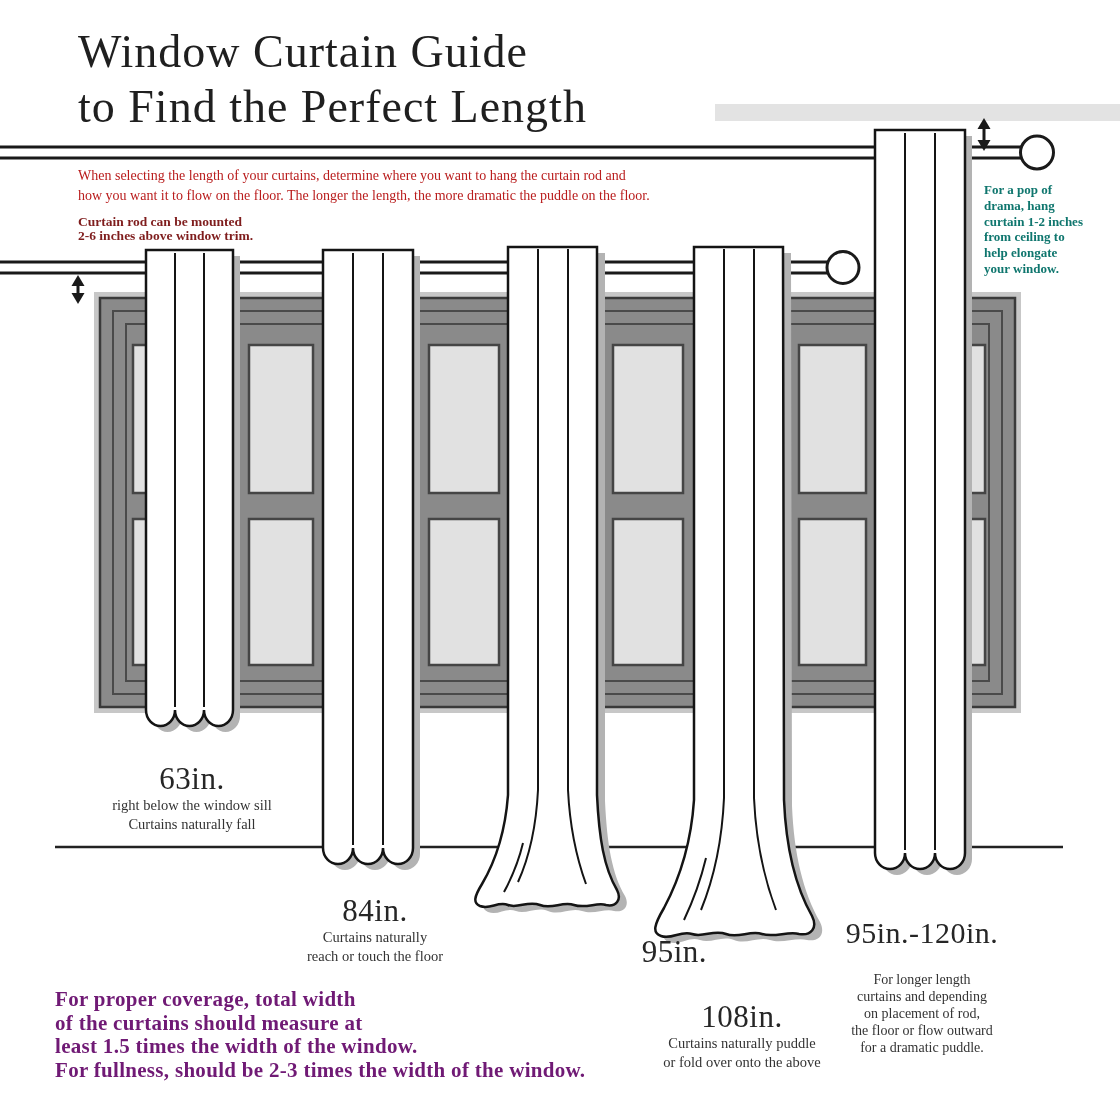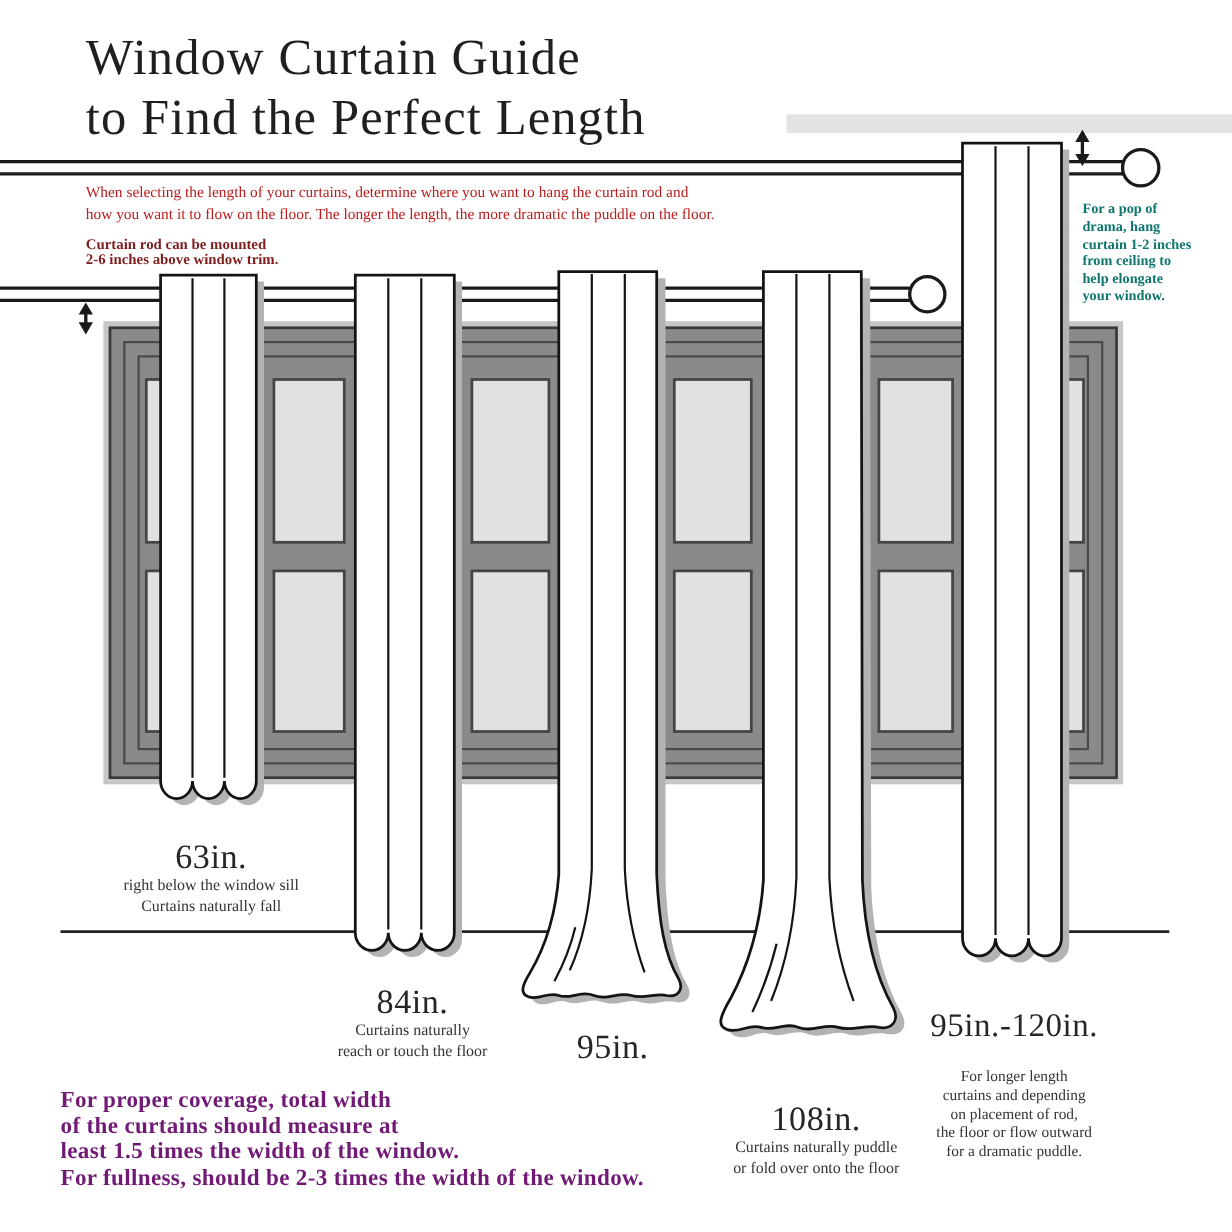--- a/index.html
+++ b/index.html
@@ -15,21 +15,21 @@
   .intro{left:78px;top:166px;font-size:14px;line-height:20px;color:#b91c1c;}
   .rod-note{left:78px;top:215px;font-size:13.5px;line-height:14px;font-weight:700;color:#7f1d1d;}
   .drama-note{left:984px;top:182px;font-size:13px;line-height:15.8px;font-weight:700;color:#0f766e;}
   .clabel{text-align:center;color:#2b2b2b;}
   .clabel .num{font-size:31px;line-height:34px;letter-spacing:0.5px;color:#262626;}
   .clabel .desc{font-size:14.5px;line-height:18.5px;color:#333;}
   .clabel-small .num{font-size:30px;margin-top:16px;}
   .clabel-small .desc{font-size:14px;line-height:17px;margin-top:21px;}
   .l63 {left:42px; width:300px;top:762px;}
   .l84 {left:225px;width:300px;top:894px;}
-  .l95 {left:407px;width:300px;top:935px;}
+  .l95 {left:407px;width:300px;top:935px;text-align:right;}
   .l108{left:592px;width:300px;top:1000px;}
   .l95120{left:772px;width:300px;top:900px;}
   .footer{left:55px;top:988px;font-size:21px;line-height:23.5px;font-weight:700;
           letter-spacing:0.3px;color:#701a75;}
 </style>
 </head>
 <body>
 
 <div class="canvas">
 
@@ -175,21 +175,21 @@
   </div>
 
   <div class="txt clabel l95">
     <div class="num">95in.</div>
   </div>
 
   <div class="txt clabel l108">
     <div class="num">108in.</div>
     <div class="desc">
       <div class="line">Curtains naturally puddle</div>
-      <div class="line">or fold over onto the floor</div>
+      <div class="line">or fold over onto the above</div>
     </div>
   </div>
 
   <div class="txt clabel clabel-small l95120">
     <div class="num">95in.-120in.</div>
     <div class="desc">
       <div class="line">For longer length</div>
       <div class="line">curtains and depending</div>
       <div class="line">on placement of rod,</div>
       <div class="line">the floor or flow outward</div>

